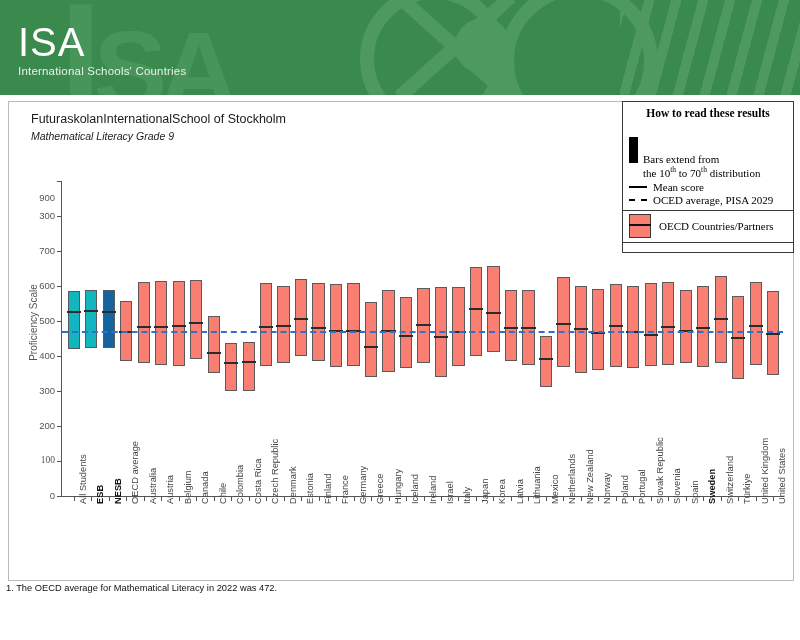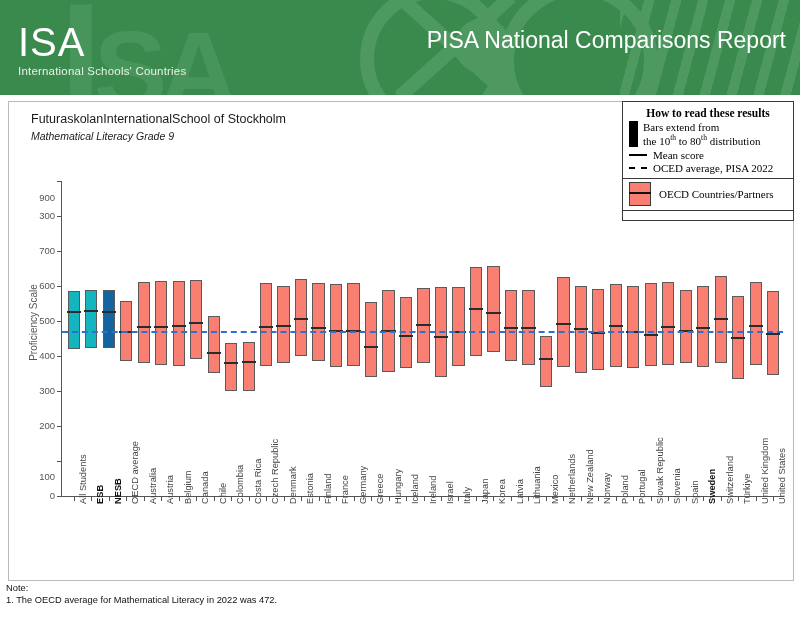--- a/index.html
+++ b/index.html
@@ -118,21 +118,21 @@
     font-family:"Liberation Serif", serif;
   }
   #legend .lg-title{
     font-size:11.5px;font-weight:bold;text-align:center;margin-bottom:2px;
     font-family:"Liberation Serif", serif;
   }
   #legend .lg-row{display:flex;align-items:center;font-size:11px;margin-top:1px;}
   #legend .lg-blackbar{
     width:9px;height:26px;background:#000;margin-right:5px;flex:0 0 auto;
   }
-  #legend .lg-txt2{line-height:1.18;}
+  #legend .lg-txt2{line-height:1.18;margin-top:32px;}
   #legend .lg-line{
     width:18px;height:0;border-top:2px solid #000;margin-right:6px;flex:0 0 auto;
   }
   #legend .lg-dash{
     width:18px;height:0;border-top:2px dashed #000;margin-right:6px;flex:0 0 auto;
   }
   #legend .lg-swatch{
     width:20px;height:22px;border:1px solid #3a3a3a;margin-right:8px;
     position:relative;flex:0 0 auto;
   }
@@ -161,36 +161,35 @@
   <div class="wm-circle wm-c3"></div>
   <div class="wm-dot"></div>
   <div class="wm-bars"></div>
 
   <div id="logo-block">
     <div class="isa">ISA</div>
     <div class="isa-sub">International Schools' Countries</div>
   </div>
 
   <div id="header-titles">
-    <div class="t2">PISA National Comparisons Report</div>
   </div>
 </div>
 
 <div id="chart-area">
   <div id="chart-title">FuturaskolanInternationalSchool of Stockholm</div>
   <div id="chart-subtitle">Mathematical Literacy Grade 9</div>
 
   <div id="ylabel">Proficiency Scale</div>
 
   <div id="plot">
       <div id="yaxis-line" style="left: 52px; top: 79px; height: 315px;"></div>
       <div id="xaxis-line" style="left: 52px; top: 394px; width: 723px;"></div>
       <div class="ytick" style="top: 394px; left: 0px;">0</div>
       <div class="ytickmark" style="left: 48px; top: 394px;"></div>
-      <div class="ytick" style="top: 375px; left: 0px;">100</div>
+      <div class="ytick" style="top: 359px; left: 0px; font-family: Liberation Serif, serif;">100</div>
       <div class="ytickmark" style="left: 48px; top: 359px;"></div>
       <div class="ytick" style="top: 324px; left: 0px;">200</div>
       <div class="ytickmark" style="left: 48px; top: 324px;"></div>
       <div class="ytick" style="top: 289px; left: 0px;">300</div>
       <div class="ytickmark" style="left: 48px; top: 289px;"></div>
       <div class="ytick" style="top: 254px; left: 0px;">400</div>
       <div class="ytickmark" style="left: 48px; top: 254px;"></div>
       <div class="ytick" style="top: 219px; left: 0px;">500</div>
       <div class="ytickmark" style="left: 48px; top: 219px;"></div>
       <div class="ytick" style="top: 184px; left: 0px;">600</div>
@@ -367,38 +366,37 @@
       <div class="xlabel" style="left: 768.256px; top: 402px;">United States</div>
       <div id="oecd-dash" style="left: 53px; width: 721px; top: 228.8px;"></div>
     </div>
 
   <div id="legend">
     <div class="lg-title">How to read these results</div>
     <div class="lg-row">
       <div class="lg-blackbar"></div>
       <div class="lg-txt2">
         <div>Bars extend from</div>
-        <div><span>the 10</span><sup>th</sup><span> to 80</span><sup>th</sup><span> distribution</span></div>
+        <div><span>the 10</span><sup>th</sup><span> to 70</span><sup>th</sup><span> distribution</span></div>
       </div>
     </div>
     <div class="lg-row">
       <div class="lg-line"></div>
       <span>Mean score</span>
     </div>
     <div class="lg-row">
       <div class="lg-dash"></div>
-      <span>OCED average, PISA 2022</span>
+      <span>OCED average, PISA 2029</span>
     </div>
     <div class="lg-sep"></div>
     <div class="lg-row">
       <div class="lg-swatch red">
           <div class="sline" style="top:9px"></div>
         </div>
       <span>OECD Countries/Partners</span>
     </div>
     <div class="lg-sep"></div>
   </div>
 </div>
 
 <div id="footer">
-  <div>Note:</div>
   <div>1. The OECD average for Mathematical Literacy in 2022 was 472.</div>
 </div>
 
 </body></html>

